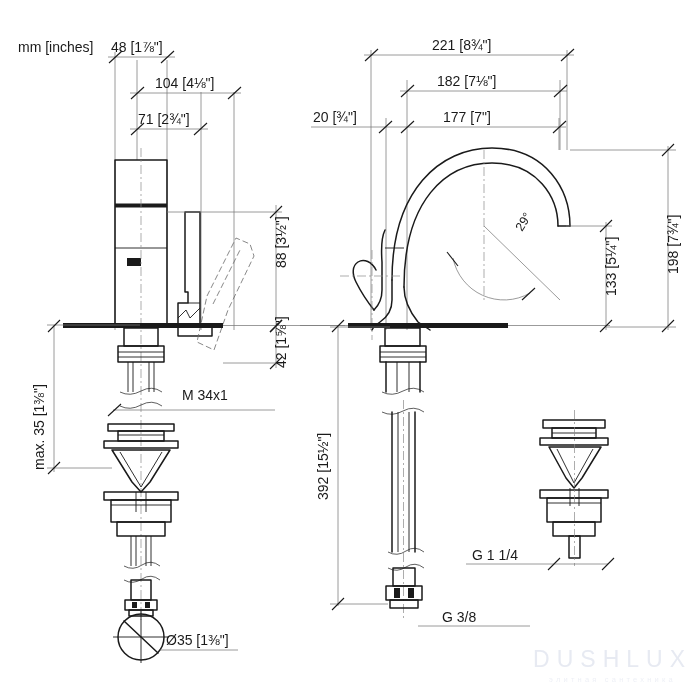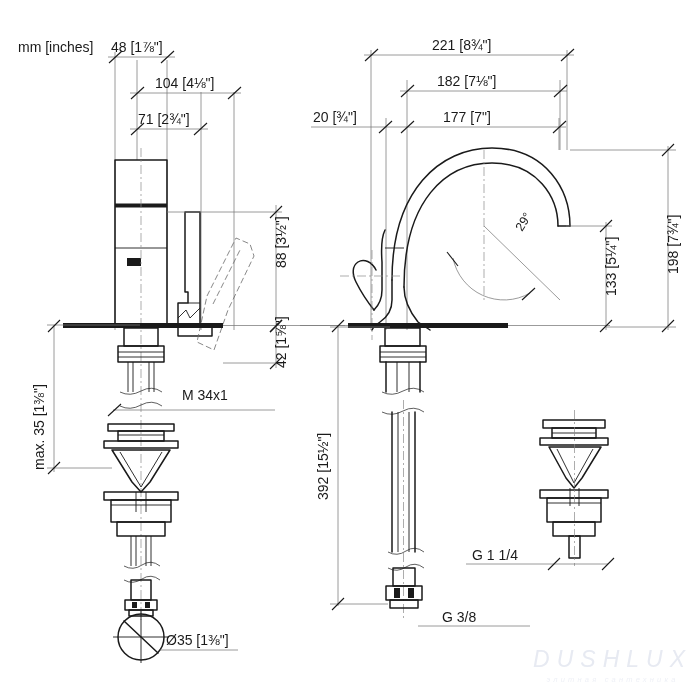--- a/index.html
+++ b/index.html
@@ -1,20 +1,20 @@
 <!DOCTYPE html>
 <html><head>
 <meta charset="utf-8">
 <style>
   html,body{margin:0;padding:0;background:#ffffff;}
   body{width:700px;height:700px;overflow:hidden;
        font-family:"Liberation Sans","DejaVu Sans",sans-serif;}
   #stage{position:relative;width:700px;height:700px;background:#fff;}
   svg{display:block;}
-  .wm{position:absolute;right:8px;bottom:16px;text-align:center;user-select:none;font-style:italic;}
+  .wm{position:absolute;right:8px;bottom:16px;text-align:center;user-select:none;}
   .wm-main{font-size:23px;letter-spacing:7px;color:#e7eaf2;font-family:"Liberation Sans",sans-serif;}
   .wm-sub{font-size:7.5px;letter-spacing:3.2px;color:#eef0f6;margin-top:2px;}
 </style>
 </head>
 <body>
 
 <div id="stage">
 
   <svg width="700" height="700" viewBox="0 0 700 700">
 

